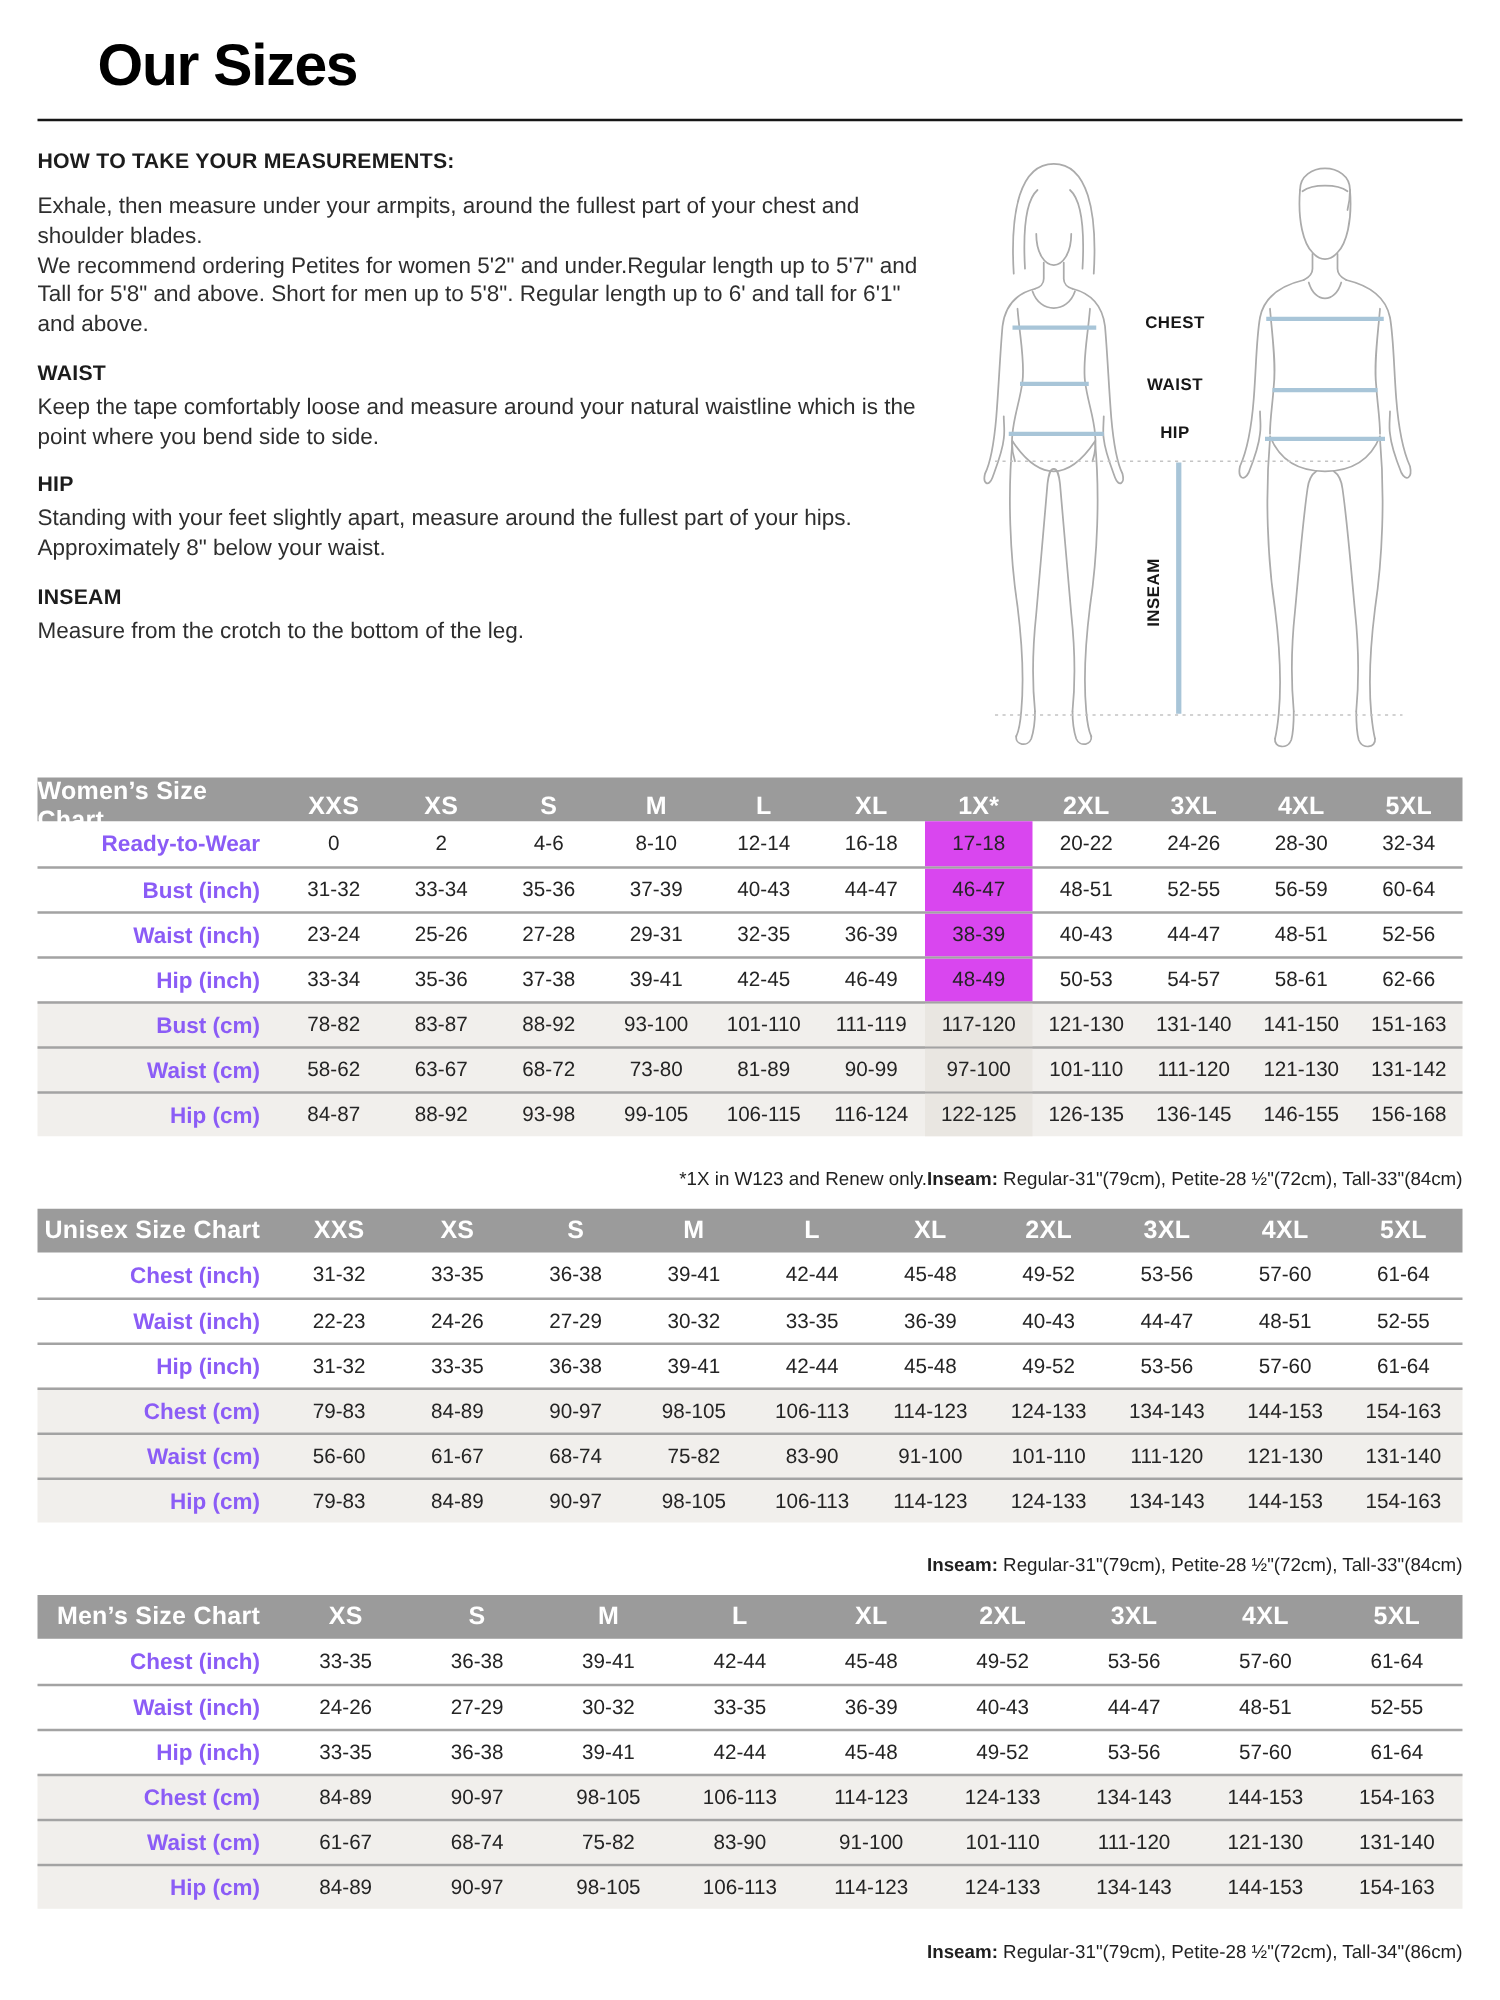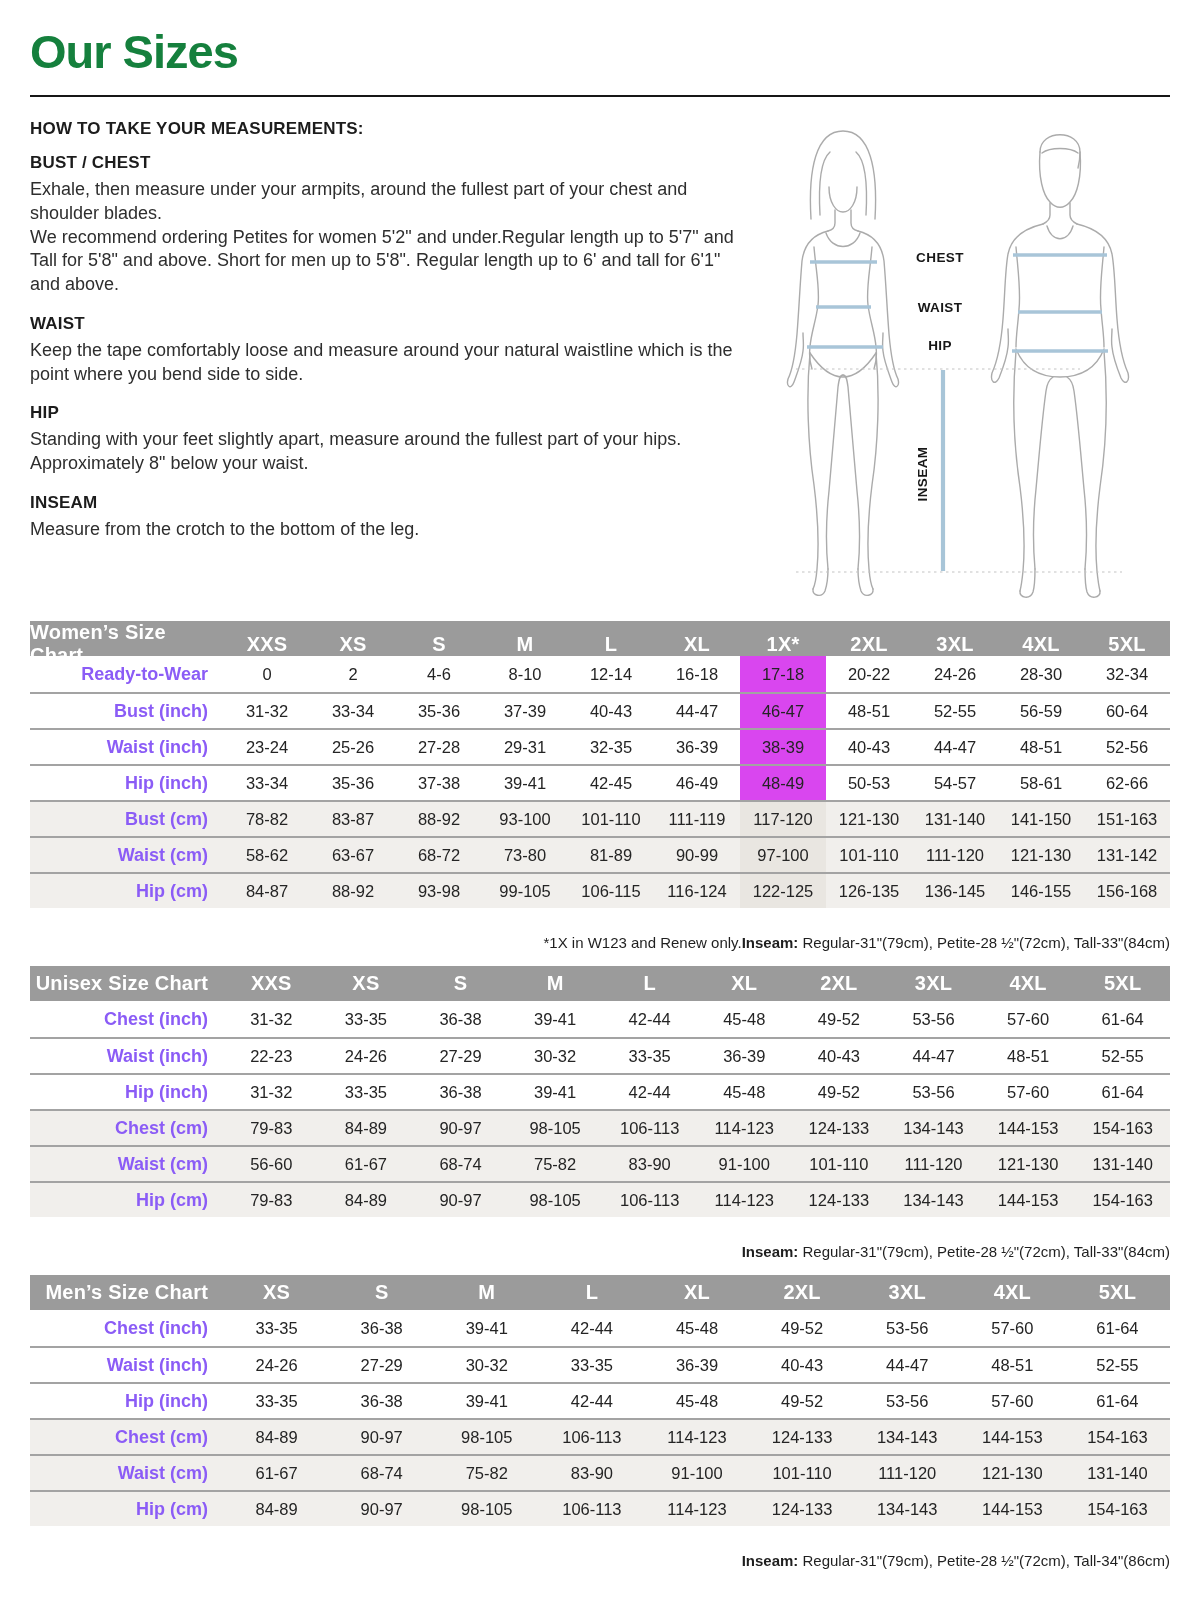--- a/index.html
+++ b/index.html
@@ -4,21 +4,21 @@
 <style>
   * { box-sizing: border-box; margin: 0; padding: 0; }
   html,body { background:#ffffff; }
   body {
     width:1200px; height:1600px; position:relative; overflow:hidden;
     font-family:"Liberation Sans", sans-serif; color:#232323;
   }
   .page { width:1140px; margin:0 auto; padding-top:24px; }
 
   
-  .title { font-size:47px; font-weight:700; letter-spacing:-1px; color:#15803d; }
+  .title { font-size:47px; font-weight:700; letter-spacing:-1px; color:#000000;margin-left:48px; }
   .title-rule { border:none; border-top:2px solid #161616; margin-top:16px; }
 
   
   .top-section { display:flex; margin-top:22px; }
   .instructions { width:720px; }
   .how-to { font-size:17px; font-weight:700; color:#1c1c1c; letter-spacing:.2px; margin-bottom:14px; }
   .sec-title { font-size:17px; font-weight:700; color:#1c1c1c; letter-spacing:.2px; margin:17px 0 5px; }
   .sec-body { font-size:18px; line-height:1.32; color:#2e2e2e; }
   .diagram-wrap { width:420px; margin-left:0; }
 
@@ -50,21 +50,20 @@
 
 <div class="page">
 
   <h1 class="title">Our Sizes</h1>
   <hr class="title-rule">
 
   <div class="top-section">
     <div class="instructions">
       <p class="how-to">HOW TO TAKE YOUR MEASUREMENTS:</p>
 
-      <p class="sec-title" style="margin-top:0">BUST / CHEST</p>
       <p class="sec-body">Exhale, then measure under your armpits, around the fullest part of your chest and shoulder blades.</p>
 
       <p class="sec-body">We recommend ordering Petites for women 5'2" and under.Regular length up to 5'7" and Tall for 5'8" and above. Short for men up to 5'8". Regular length up to 6' and tall for 6'1" and above.</p>
 
       <p class="sec-title">WAIST</p>
       <p class="sec-body">Keep the tape comfortably loose and measure around your natural waistline which is the point where you bend side to side.</p>
 
       <p class="sec-title">HIP</p>
       <p class="sec-body">Standing with your feet slightly apart, measure around the fullest part of your hips. Approximately 8" below your waist.</p>
 

